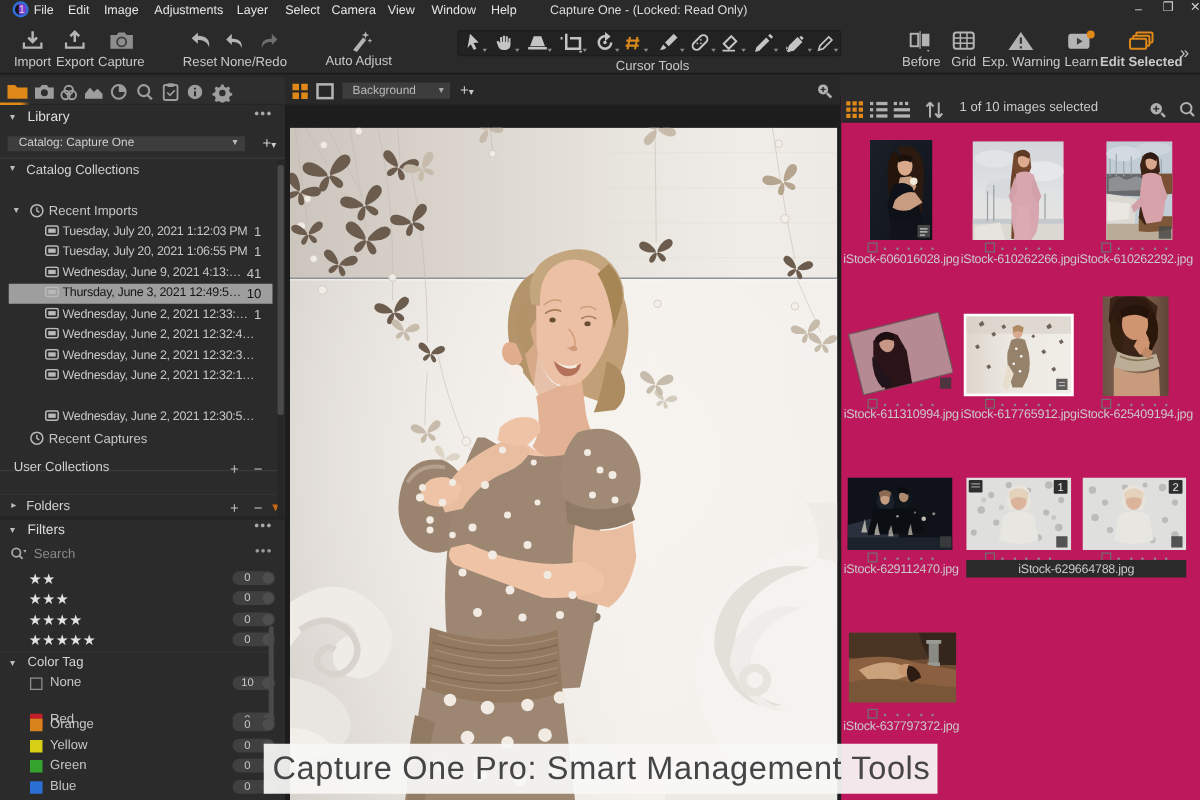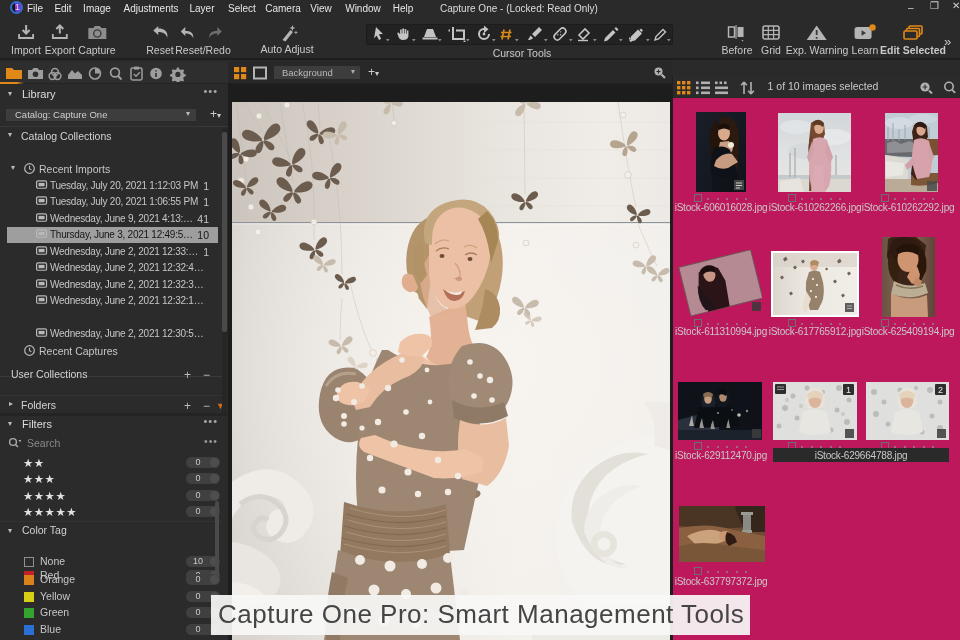--- a/index.html
+++ b/index.html
@@ -145,21 +145,21 @@
         <path d="M9 2 L4 6.5 L9 11 V8 c5 0 8 2 9 6 1-7-3-9.5-9-9.5 z" fill="#b4b4b4"></path>
       </svg>
       <div class="tlabel">Reset</div>
     </div>
 
     <div class="tbtn" style="left:203px; top:8px;">
       <svg width="52" height="18" viewBox="0 0 52 18">
         <path d="M8 3 L3.5 7.5 L8 12 V9.5 c4.5 0 7 1.5 8 5 0.5-6-3-7.5-8-7.5 z" fill="#b4b4b4"></path>
         <path d="M40 3 L44.5 7.5 L40 12 V9.5 c-4.5 0-7 1.5-8 5 -0.5-6 3-7.5 8-7.5 z" fill="#6e6e6e"></path>
       </svg>
-      <div class="tlabel">Reset/Redo</div>
+      <div class="tlabel">None/Redo</div>
     </div>
 
     <div class="tbtn" style="left:287px; top:8px;">
       <svg width="22" height="18" viewBox="0 0 22 18">
         <path d="M6 16 L14 6 l2.5 2 L9 17.5 z" fill="#b4b4b4"></path>
         <path d="M16 1 l0.8 2.2 L19 4 l-2.2 0.8 L16 7 l-0.8-2.2 L13 4 l2.2-0.8 z" fill="#b4b4b4"></path>
         <path d="M19.5 7 v3 M18 8.5 h3" stroke="#b4b4b4" stroke-width="0.8"></path>
       </svg>
       <div class="tlabel" style="margin-top:1px">Auto Adjust</div>
     </div>
@@ -472,21 +472,21 @@
         <div class="pill" style="left:186px; top:2px;">
           <span class="pv">0</span>
           <div class="knob"></div>
         </div>
       </div>
     <div style="position:absolute; left:0; top:459px; width:222px; height:1px; background:#333"></div>
     <div class="frow" style="left:0; top:460.5px; width:228px;">
         <span style="position:absolute; left:8px; top:3px; font-size:8px; color:#bbb">▾</span>
         <span style="position:absolute; left:22px; top:1px; color:#d2d2d2">Color Tag</span>
       </div>
-    <div class="frow" style="left:0; top:492px; width:228px;">
+    <div class="frow" style="left:0; top:477px; width:228px;">
         <div class="swatch" style="left:24px; top:3px; background:none; border:1px solid #909090;"></div>
         <span style="position:absolute; left:40px; top:1px;">None</span>
         <div class="pill" style="left:186px; top:2px;">
           <span class="pv">10</span>
           <div class="knob"></div>
         </div>
       </div>
     <div class="frow" style="left:0; top:506px; width:228px;">
         <div class="swatch" style="left:24px; top:3px; background:#c1202a;"></div>
         <span style="position:absolute; left:40px; top:1px;">Red</span>

